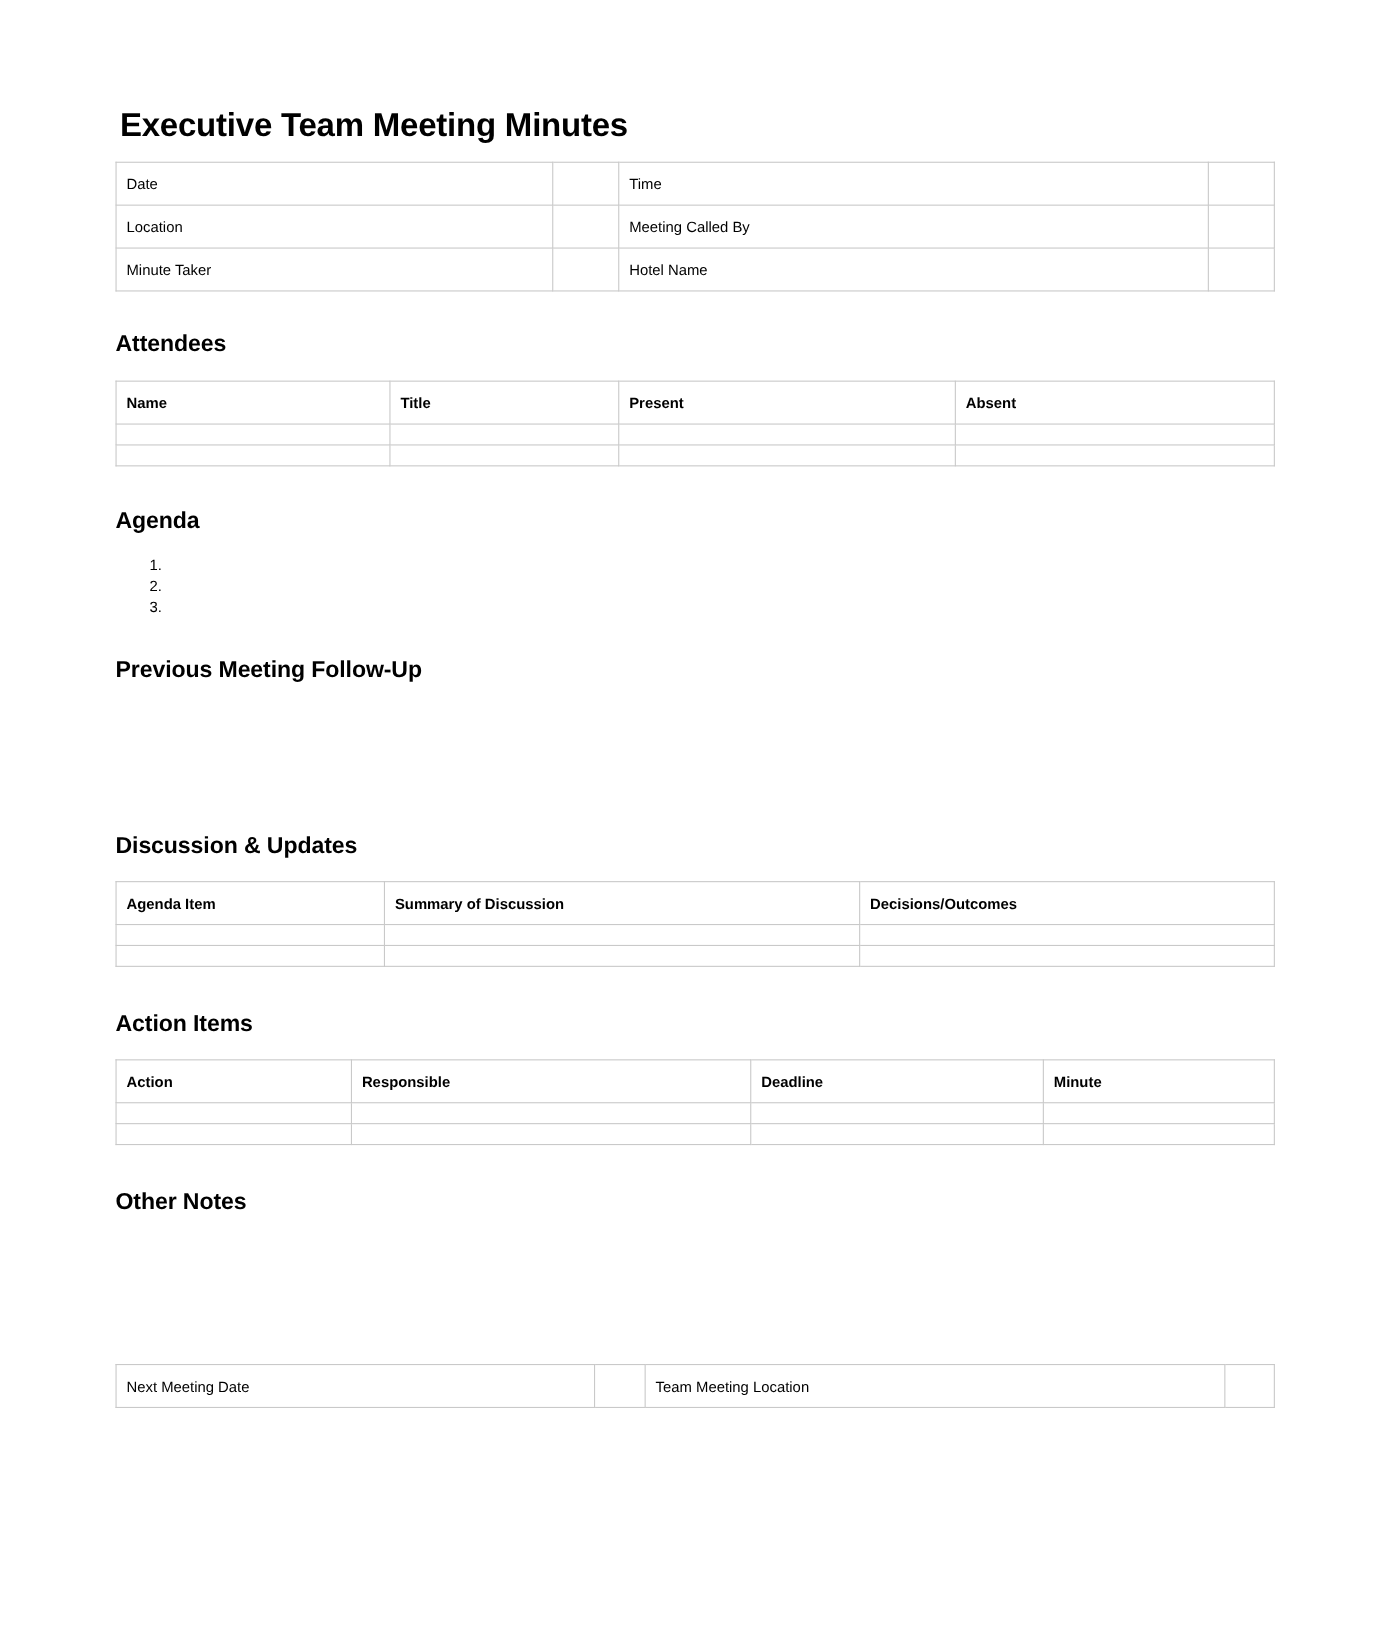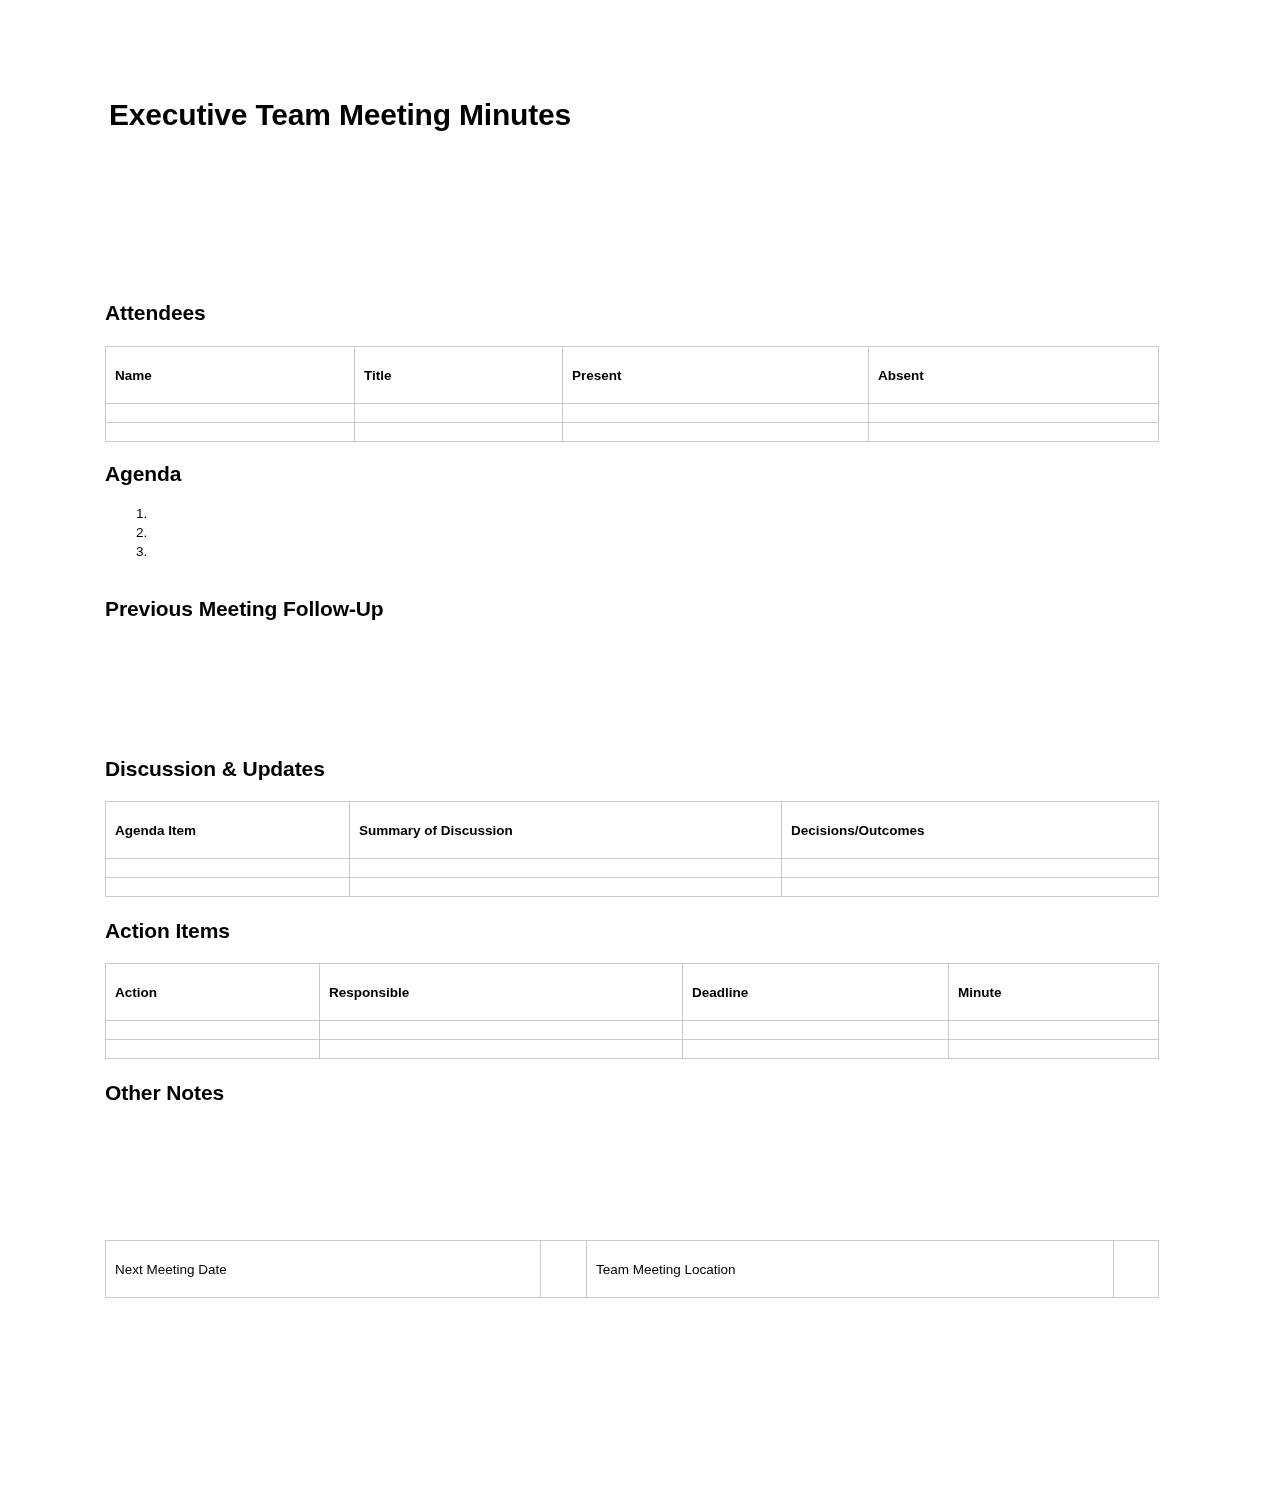--- a/index.html
+++ b/index.html
@@ -70,21 +70,21 @@
     vertical-align: middle;
     font-weight: normal;
     box-sizing: border-box;
   }
   table.doc-table th,
   td.lbl {
     font-weight: bold;
   }
   tr.hdr-row th,
   tr.info-row td {
-    height: 57px;
+    height: 39px;
   }
   tr.blank-row td {
     height: 19px;
   }
 
   
   #meta-table tr td { height: 39px; }
 
   ol.agenda-list {
     position: absolute;
@@ -114,20 +114,38 @@
     <h1 class="doc-title">Executive Team Meeting Minutes</h1>
 
     <table class="doc-table" id="meta-table" style="top:147px;">
       <colgroup>
         <col style="width:397px">
         <col style="width:60px">
         <col style="width:536px">
         <col style="width:60px">
       </colgroup>
       <tbody>
+        <tr class="info-row">
+          <td class="lbl">Date</td>
+          <td></td>
+          <td class="lbl">Time</td>
+          <td></td>
+        </tr>
+        <tr class="info-row">
+          <td class="lbl">Location</td>
+          <td></td>
+          <td class="lbl">Meeting Called By</td>
+          <td></td>
+        </tr>
+        <tr class="info-row">
+          <td class="lbl">Minute Taker</td>
+          <td></td>
+          <td class="lbl">Hotel Name</td>
+          <td></td>
+        </tr>
       </tbody>
     </table>
 
     <h2 class="section-title" style="top:300px;">Attendees</h2>
 
     <table class="doc-table" id="attendees-table" style="top:346px;">
       <colgroup>
         <col style="width:249px">
         <col style="width:208px">
         <col style="width:306px">

